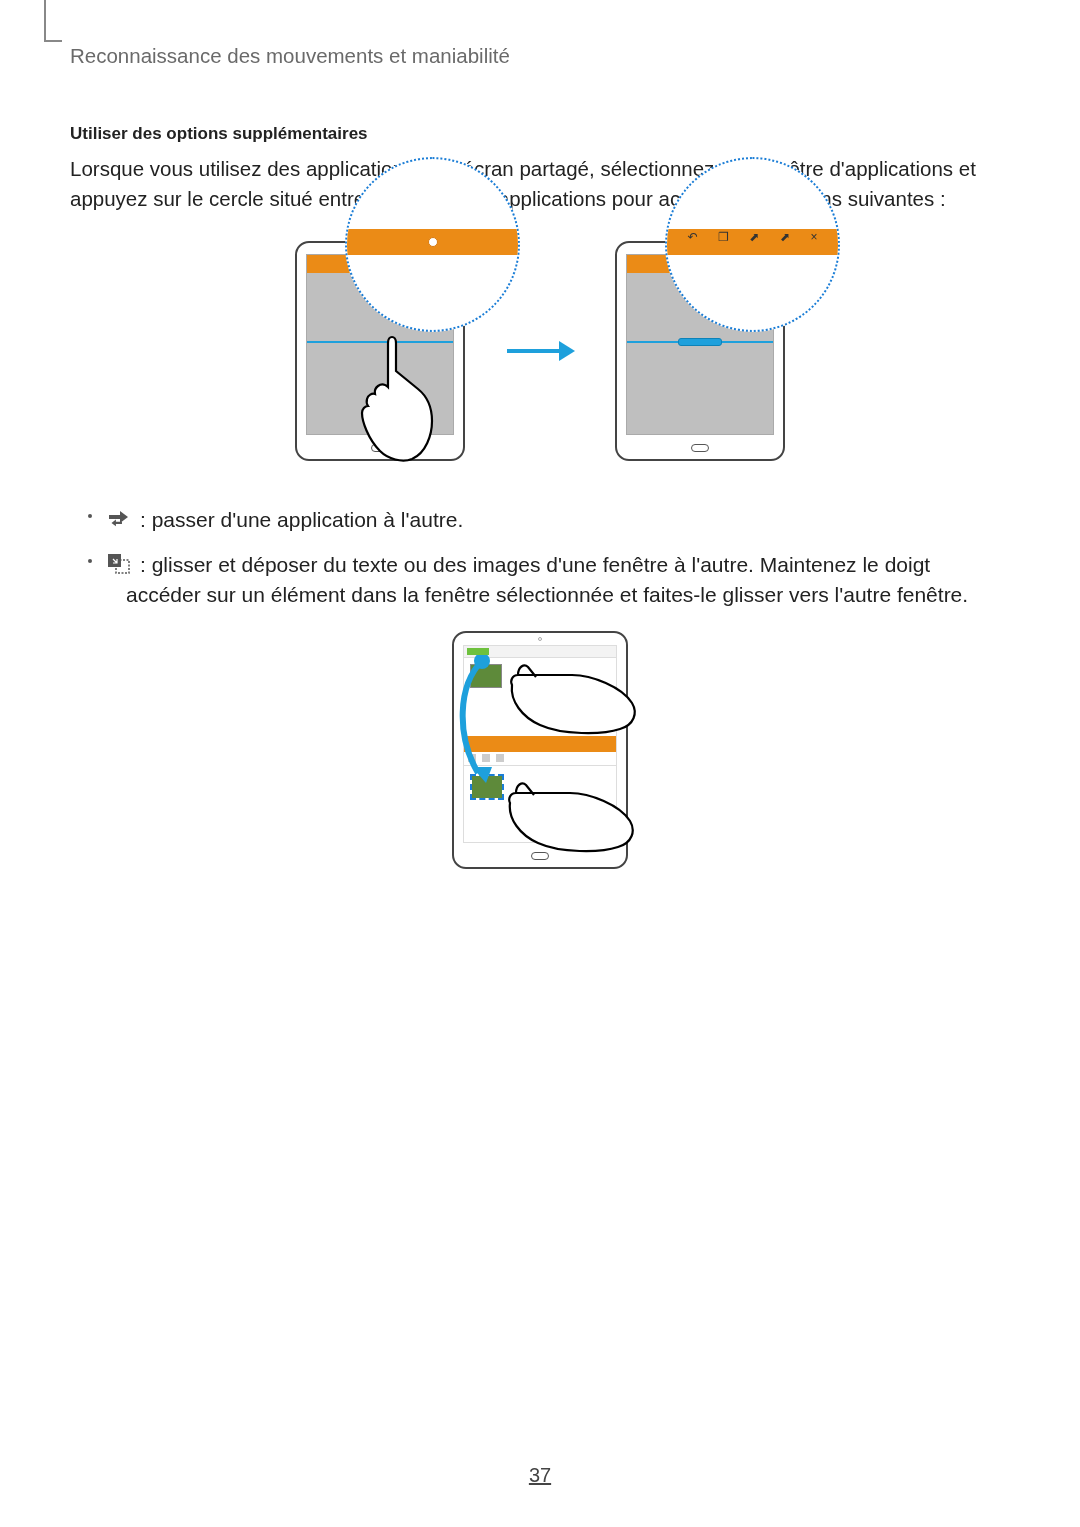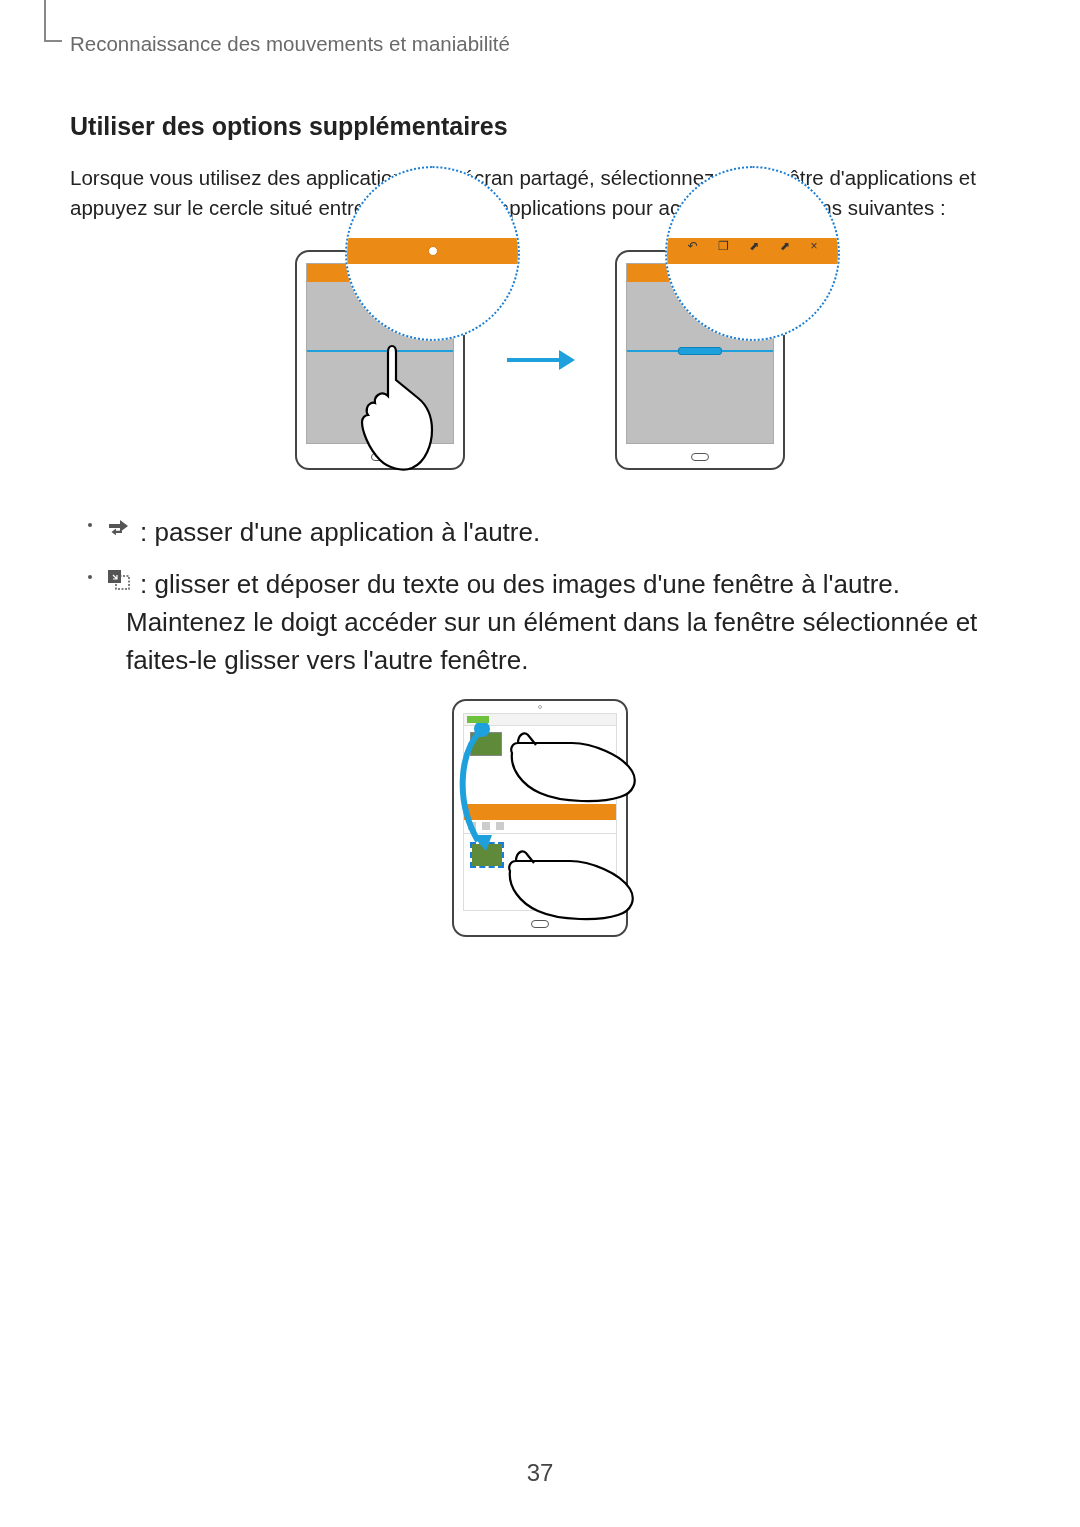--- a/index.html
+++ b/index.html
@@ -1,20 +1,20 @@
 <!DOCTYPE html>
 <html><head>
 <meta charset="utf-8">
 <style>
   * { box-sizing: border-box; margin: 0; padding: 0; }
   html, body { width: 1080px; height: 1527px; background: #fff; font-family: "Segoe UI", Arial, sans-serif; color: #222; }
-  .page { position: relative; width: 1080px; height: 1527px; padding: 26px 70px 0 70px; }
+  .page { position: relative; width: 1080px; height: 1527px; padding: 38px 70px 0 70px; }
   .corner { position: absolute; left: 44px; top: 0; width: 18px; height: 42px; border-left: 2px solid #888; border-bottom: 2px solid #888; border-bottom-left-radius: 0; }
   .header-line { font-size: 20.5px; color: #6a6a6a; margin-top: 6px; margin-bottom: 56px; }
-  .section-title { font-size: 25px; font-weight: 700; color: #222; margin-bottom: 22px; }
+  .section-title { font-size: 17px; font-weight: 700; color: #222; margin-bottom: 10px; }
   .intro { font-size: 20.5px; line-height: 1.45; color: #222; margin-bottom: 28px; }
 
   .figure-row { display: flex; justify-content: center; align-items: center; gap: 40px; margin: 10px 0 44px 0; }
   .tablet { width: 170px; height: 220px; border: 2px solid #444; border-radius: 14px; background: #fff; position: relative; }
   .tablet .screen { position: absolute; left: 9px; right: 9px; top: 11px; bottom: 24px; border: 1.5px solid #aaa; background: #bfbfbf; }
   .tablet .topbar { position: absolute; left: 0; right: 0; top: 0; height: 18px; background: #eb8b16; }
   .tablet .midline { position: absolute; left: 0; right: 0; top: 48%; height: 2px; background: #1ea0dc; }
   .tablet .homebtn { position: absolute; left: 50%; bottom: 7px; width: 18px; height: 8px; border: 1.5px solid #555; border-radius: 4px; transform: translateX(-50%); background: #fff; }
   .tablet .midpill { position: absolute; left: 50%; top: calc(48% - 3px); width: 44px; height: 8px; transform: translateX(-50%); background: #1ea0dc; border-radius: 3px; border: 1px solid #0d82b8; }
 
@@ -25,21 +25,21 @@
   .zoom-circle .zdot { position: absolute; left: 50%; top: 78px; width: 10px; height: 10px; background: #fff; border: 1px solid #d77a10; border-radius: 50%; transform: translateX(-50%); }
   .zoom-circle.z2 .icon-row { position: absolute; left: 50%; top: 71px; transform: translateX(-50%); width: 130px; display: flex; justify-content: space-between; align-items: center; font-size: 12px; color: #333; }
 
   .hand { position: absolute; width: 110px; height: 140px; pointer-events: none; }
   .hand svg { width: 100%; height: 100%; }
 
   .arrow { display: flex; align-items: center; justify-content: center; }
   .arrow svg { width: 70px; height: 30px; }
 
   .bullets { list-style: none; margin: 0 0 20px 0; }
-  .bullets li { position: relative; padding-left: 56px; font-size: 26px; line-height: 1.45; margin-bottom: 14px; }
+  .bullets li { position: relative; padding-left: 56px; font-size: 21px; line-height: 1.45; margin-bottom: 14px; }
   .bullets li .dot { position: absolute; left: 18px; top: 9px; width: 4px; height: 4px; background: #555; border-radius: 50%; }
   .bullets li .icon-slot { position: absolute; left: 34px; top: 2px; width: 28px; height: 24px; display: flex; align-items: center; justify-content: center; }
   .bullets li.b2 .icon-slot { width: 30px; }
   .bullets li.b1 { min-height: 28px; }
   .bullets li.b1 .txt, .bullets li.b2 .txt { display: inline; padding-left: 14px; }
 
   .figure2 { display: flex; justify-content: center; margin: 6px 0 30px 0; }
   .tablet2 { width: 176px; height: 238px; border: 2px solid #444; border-radius: 14px; background: #fff; position: relative; }
   .tablet2 .screen { position: absolute; left: 9px; right: 9px; top: 12px; bottom: 24px; background: #fff; border: 1px solid #ddd; }
   .tablet2 .topapp { position: absolute; left: 0; right: 0; top: 0; height: 46%; }
@@ -54,21 +54,21 @@
   .tablet2 .botapp .dropimg { position: absolute; left: 8px; top: 24px; width: 30px; height: 22px; background: #5e8a3a; }
   .tablet2 .homebtn { position: absolute; left: 50%; bottom: 7px; width: 18px; height: 8px; border: 1.5px solid #555; border-radius: 4px; transform: translateX(-50%); }
   .tablet2 .sensor { position: absolute; left: 50%; top: 4px; width: 4px; height: 4px; border: 1px solid #aaa; border-radius: 50%; transform: translateX(-50%); }
 
   .curve-arrow { position: absolute; left: -2px; top: 22px; width: 60px; height: 130px; }
 
   .note-row { display: flex; align-items: center; gap: 28px; margin-top: 10px; }
   .note-icon { width: 46px; height: 46px; border-radius: 8px; background: #7bc043; border: 1px solid #5ea62e; display: flex; align-items: center; justify-content: center; flex-shrink: 0; }
   .note-text { font-size: 20.5px; }
 
-  .pagenum { position: absolute; left: 50%; bottom: 40px; transform: translateX(-50%); font-size: 24px; color: #444; }
+  .pagenum { position: absolute; left: 50%; bottom: 40px; transform: translateX(-50%); font-size: 20px; color: #444; text-decoration: underline; }
 
   .fig-wrap { position: relative; }
 
 </style>
 </head>
 <body>
 
 <div class="page">
   <div class="corner"></div>
 

